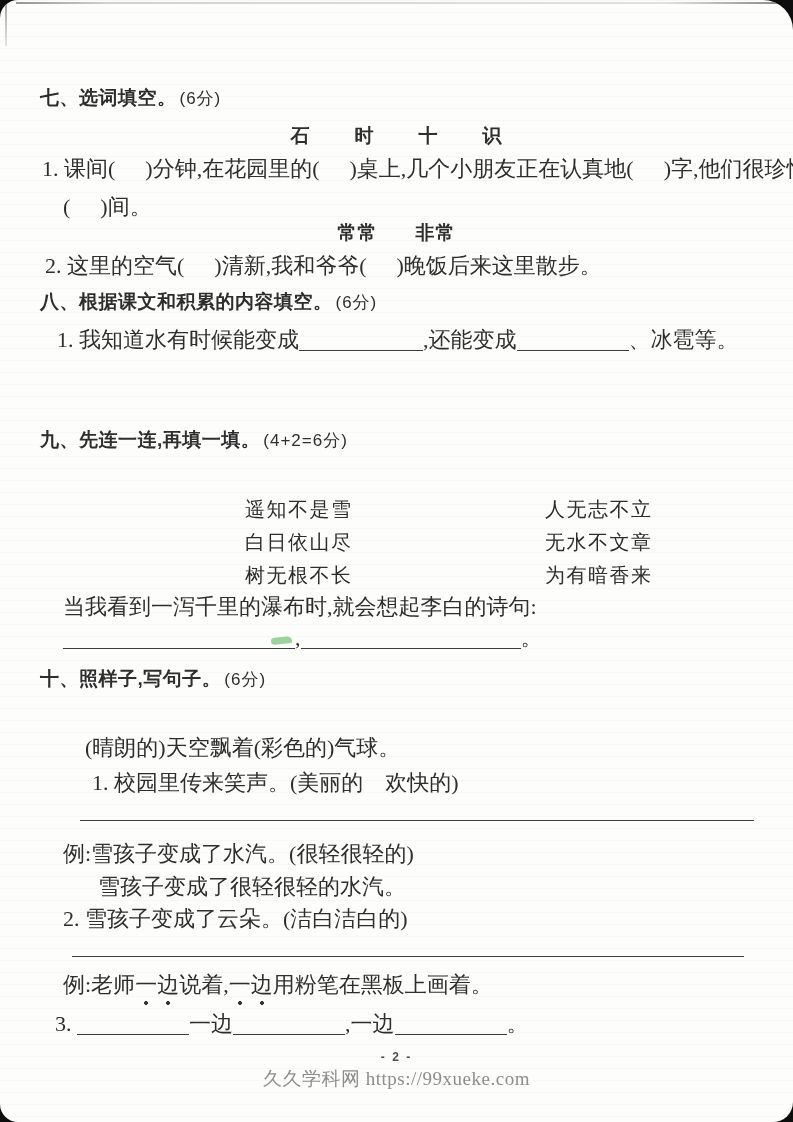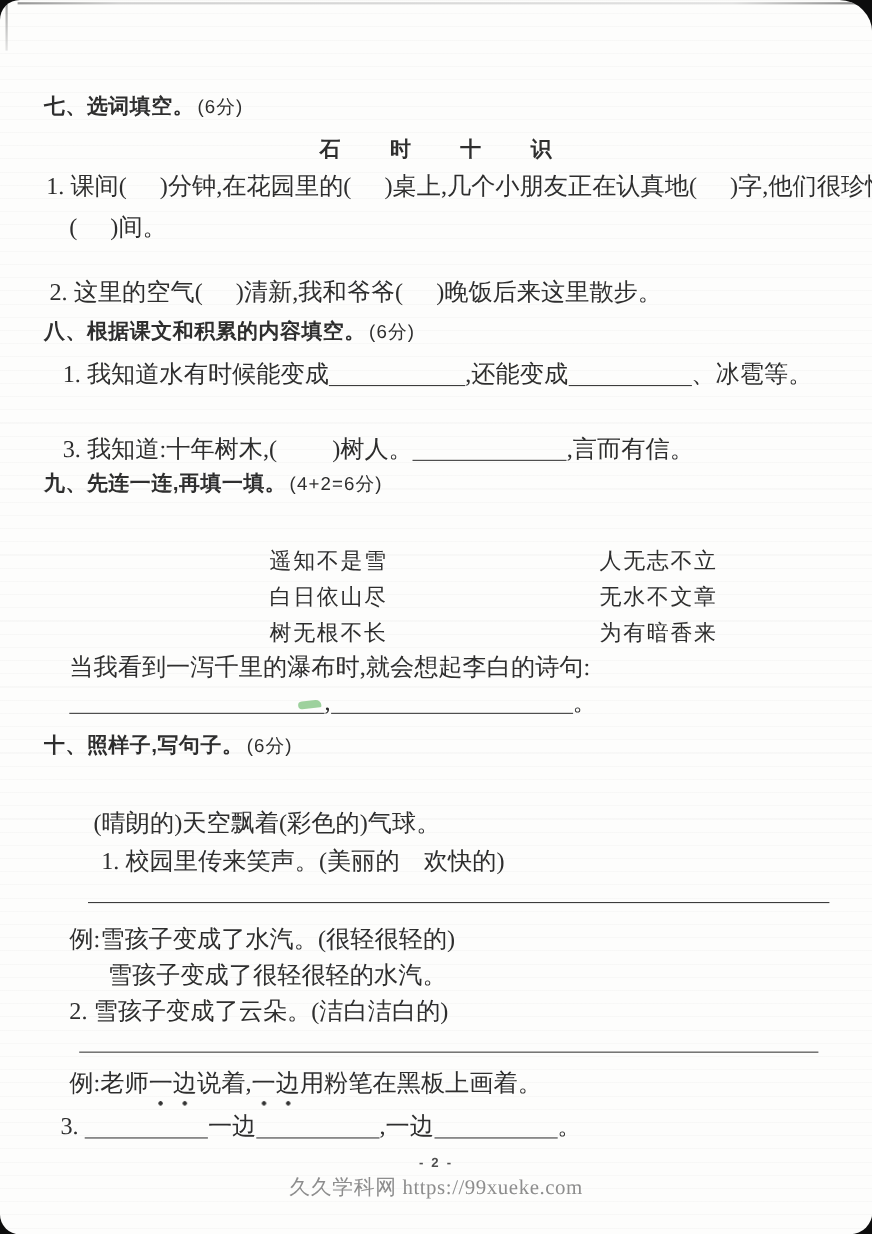--- a/index.html
+++ b/index.html
@@ -98,27 +98,30 @@
     <span>七、选词填空。</span><span class="score">(6分)</span>
   </div>
   <div class="bank bank-1" style="top:123px;">
     <span>石</span>
     <span>时</span>
     <span>十</span>
     <span>识</span>
   </div>
   <div class="ln" style="left:42px; top:157px;"><span>1. 课间</span><span class="paren">(</span><span class="pgap" style="width: 30px;"></span><span class="paren">)</span><span>分钟,在花园里的</span><span class="paren">(</span><span class="pgap" style="width: 30px;"></span><span class="paren">)</span><span>桌上,几个小朋友正在认真地</span><span class="paren">(</span><span class="pgap" style="width: 30px;"></span><span class="paren">)</span><span>字,他们很珍惜</span></div>
   <div class="ln" style="left:63px; top:195px;"><span class="paren">(</span><span class="pgap" style="width: 30px;"></span><span class="paren">)</span><span>间。</span></div>
+  <div class="bank bank-2" style="top:220px;">
+    <span>常常</span>
+    <span>非常</span>
+  </div>
   <div class="ln" style="left:45px; top:254px;"><span>2. 这里的空气</span><span class="paren">(</span><span class="pgap" style="width: 30px;"></span><span class="paren">)</span><span>清新,我和爷爷</span><span class="paren">(</span><span class="pgap" style="width: 30px;"></span><span class="paren">)</span><span>晚饭后来这里散步。</span></div>
 
   <div class="ln head" style="left:40px; top:290px;">
     <span>八、根据课文和积累的内容填空。</span><span class="score">(6分)</span>
   </div>
   <div class="ln" style="left:57px; top:328px;"><span>1. 我知道水有时候能变成</span><span class="blank" style="width: 124px;"></span><span>,还能变成</span><span class="blank" style="width: 112px;"></span><span>、冰雹等。</span></div>
-  <div class="ln" style="left:57px; top:396px;"><span>3. 我知道:十年树木,</span><span class="paren">(</span><span class="pgap" style="width: 50px;"></span><span class="paren">)</span><span>树人。</span><span class="blank" style="width: 140px;"></span><span>,言而有信。</span></div>
 
   <div class="ln head" style="left:40px; top:428px;">
     <span>九、先连一连,再填一填。</span><span class="score">(4+2=6分)</span>
   </div>
   <div class="match-row" style="top:496px;">
     <span class="match-left">遥知不是雪</span>
     <span class="match-right">人无志不立</span>
   </div>
   <div class="match-row" style="top:529px;">
     <span class="match-left">白日依山尽</span>

